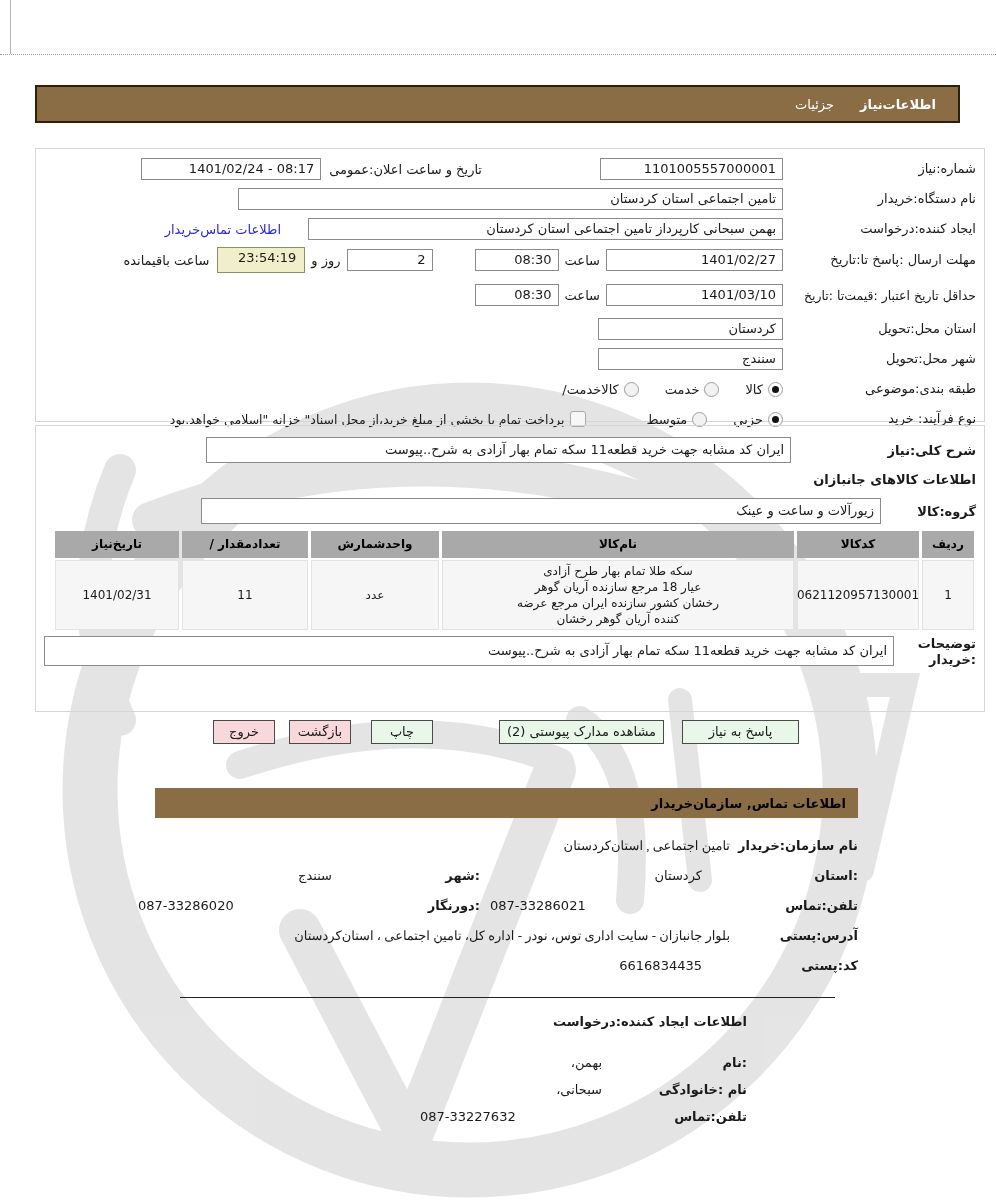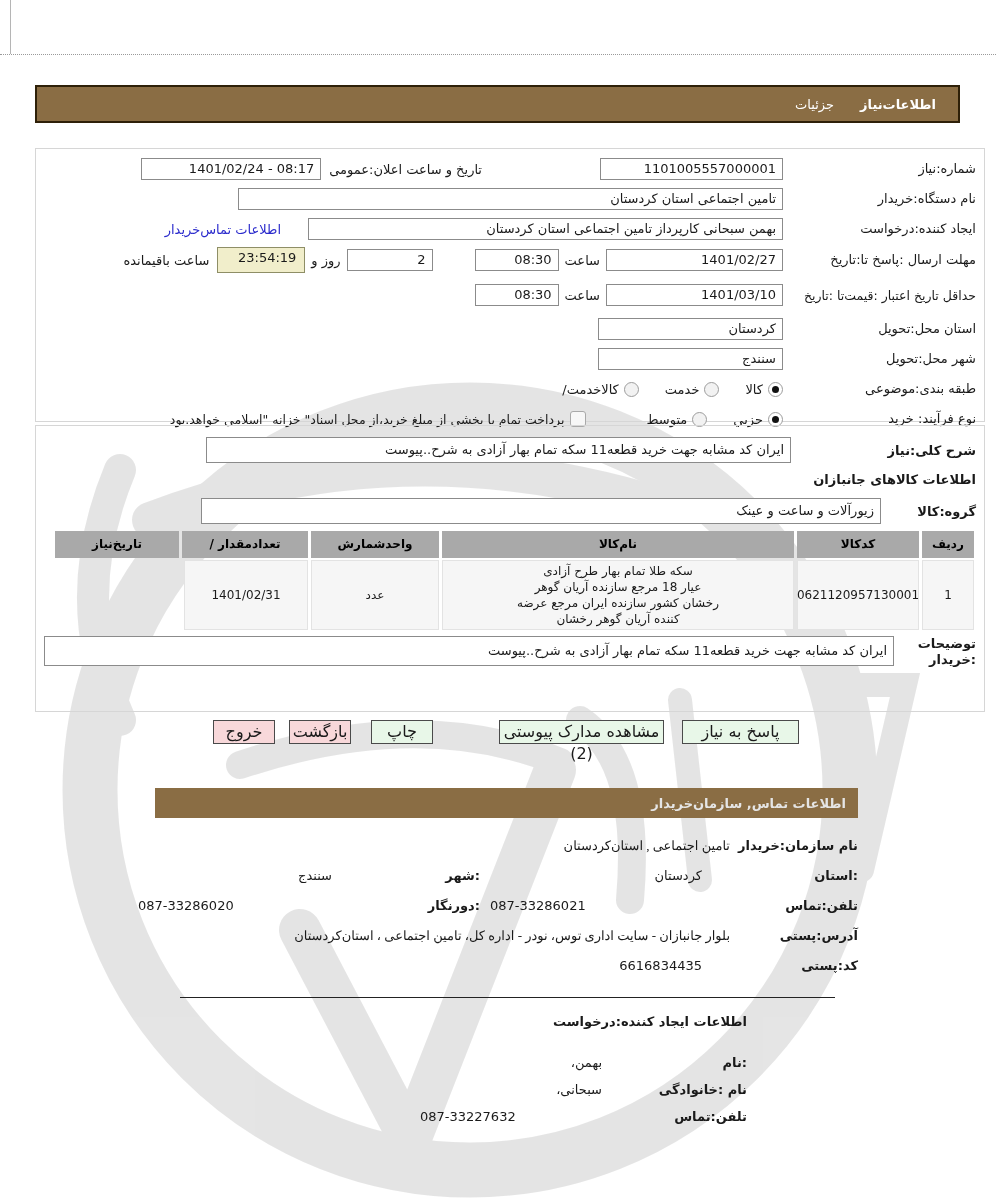--- a/index.html
+++ b/index.html
@@ -8,21 +8,21 @@
   .tick-left{position:absolute;left:10px;top:0;width:1px;height:54px;background:#b5b5b5;}
   .dotted-sep{position:absolute;left:0;top:54px;width:996px;border-top:1px dotted #9a9a9a;}
   .wm{position:absolute;left:0;top:0;z-index:0;pointer-events:none;}
   
   .tabbar{position:absolute;left:35px;top:85px;width:925px;height:38px;background:#8a6d44;
           border:2px solid #2e2008;box-sizing:border-box;display:flex;align-items:center;
           direction:rtl;padding:0 22px;color:#fff;z-index:2;}
   .tab{margin-left:26px;cursor:default;}
   .tab.active{font-weight:bold;}
   .bar2{position:absolute;left:155px;top:788px;width:703px;height:30px;background:#8a6d44;
-        color:#e5e5e5;font-weight:bold;display:flex;align-items:center;direction:rtl;
+        color:#000000;font-weight:bold;display:flex;align-items:center;direction:rtl;
         padding:0 12px;box-sizing:border-box;z-index:2;}
   
   .sect{position:absolute;border:1px solid #d6d6d6;box-sizing:border-box;z-index:2;background:transparent;}
   .sect1{left:35px;top:148px;width:950px;height:274px;padding:8px 8px 0 6px;}
   .sect2{left:35px;top:425px;width:950px;height:287px;padding:10px 8px 0 6px;}
   .frow{display:flex;align-items:center;direction:rtl;margin-bottom:6px;min-height:24px;position:relative;z-index:2;}
   .flabel{width:193px;flex:none;line-height:1.2;}
   .flabel2{width:95px;flex:none;font-weight:bold;}
   .input{background:#fff;border:1px solid #8b8b8b;box-sizing:border-box;height:22px;line-height:20px;
          padding:0 6px;text-align:right;overflow:hidden;white-space:nowrap;}
@@ -42,21 +42,21 @@
   .hcell{background:#a9a9a9;color:#000;font-weight:bold;font-size:12px;text-align:center;
          height:27px;line-height:27px;box-sizing:border-box;flex:none;}
   .dcell{background:#f6f6f6;border:1px solid #e3e3e3;box-sizing:border-box;flex:none;font-size:12px;
          display:flex;align-items:center;justify-content:center;text-align:center;min-height:70px;}
   .c-row{width:52px;}.c-code{width:122px;}.c-name{width:352px;}.c-unit{width:128px;}
   .c-qty{width:126px;}.c-date{width:124px;}
   .pre{white-space:pre-line;line-height:1.35;}
   
   .btnrow{position:absolute;left:209px;top:720px;width:590px;display:flex;direction:rtl;z-index:2;}
   .btn{height:24px;line-height:22px;border:1px solid #4a4a4a;box-sizing:border-box;text-align:center;
-       cursor:pointer;font-size:16px;flex:none;}
+       cursor:pointer;font-size:13px;flex:none;}
   .btn.green{background:#e8f7e8;}
   .btn.pink{background:#f8d8da;}
   
   .contact{position:absolute;left:138px;top:838px;width:720px;direction:rtl;z-index:2;}
   .crow{display:flex;direction:rtl;align-items:flex-start;min-height:30px;}
   .clabel{width:128px;flex:none;font-weight:bold;}
   .cval{width:250px;flex:none;padding-left:10px;box-sizing:border-box;padding-right:28px;}
   .clabel2{width:120px;flex:none;font-weight:bold;}
   .cval2{flex:1;padding-right:28px;box-sizing:border-box;}
   .cwide{flex:1;font-family:Liberation Serif, serif;}
@@ -200,20 +200,21 @@
         <div class="hcell c-date">تاریخ‌نیاز</div>
       </div>
       <div class="trow" style="margin-top:2px">
         <div class="dcell c-row">1</div>
         <div class="dcell c-code">0621120957130001</div>
         <div class="dcell c-name pre">سکه طلا تمام بهار طرح آزادی
 عیار 18 مرجع سازنده آریان گوهر
 رخشان کشور سازنده ایران مرجع عرضه
 کننده آریان گوهر رخشان</div>
         <div class="dcell c-unit">عدد</div>
+        <div class="dcell c-qty">11</div>
         <div class="dcell c-date">1401/02/31</div>
       </div>
     </div>
 
     <div class="frow" style="margin-top:6px;min-height:34px;align-items:flex-start">
       <span class="flabel2" style="width:82px;line-height:1.2">توضیحات :خریدار</span>
       <div class="input" style="width:850px;height:30px;line-height:28px">ایران کد مشابه جهت خرید قطعه11 سکه تمام بهار آزادی به شرح..پیوست</div>
     </div>
   </div>
 

